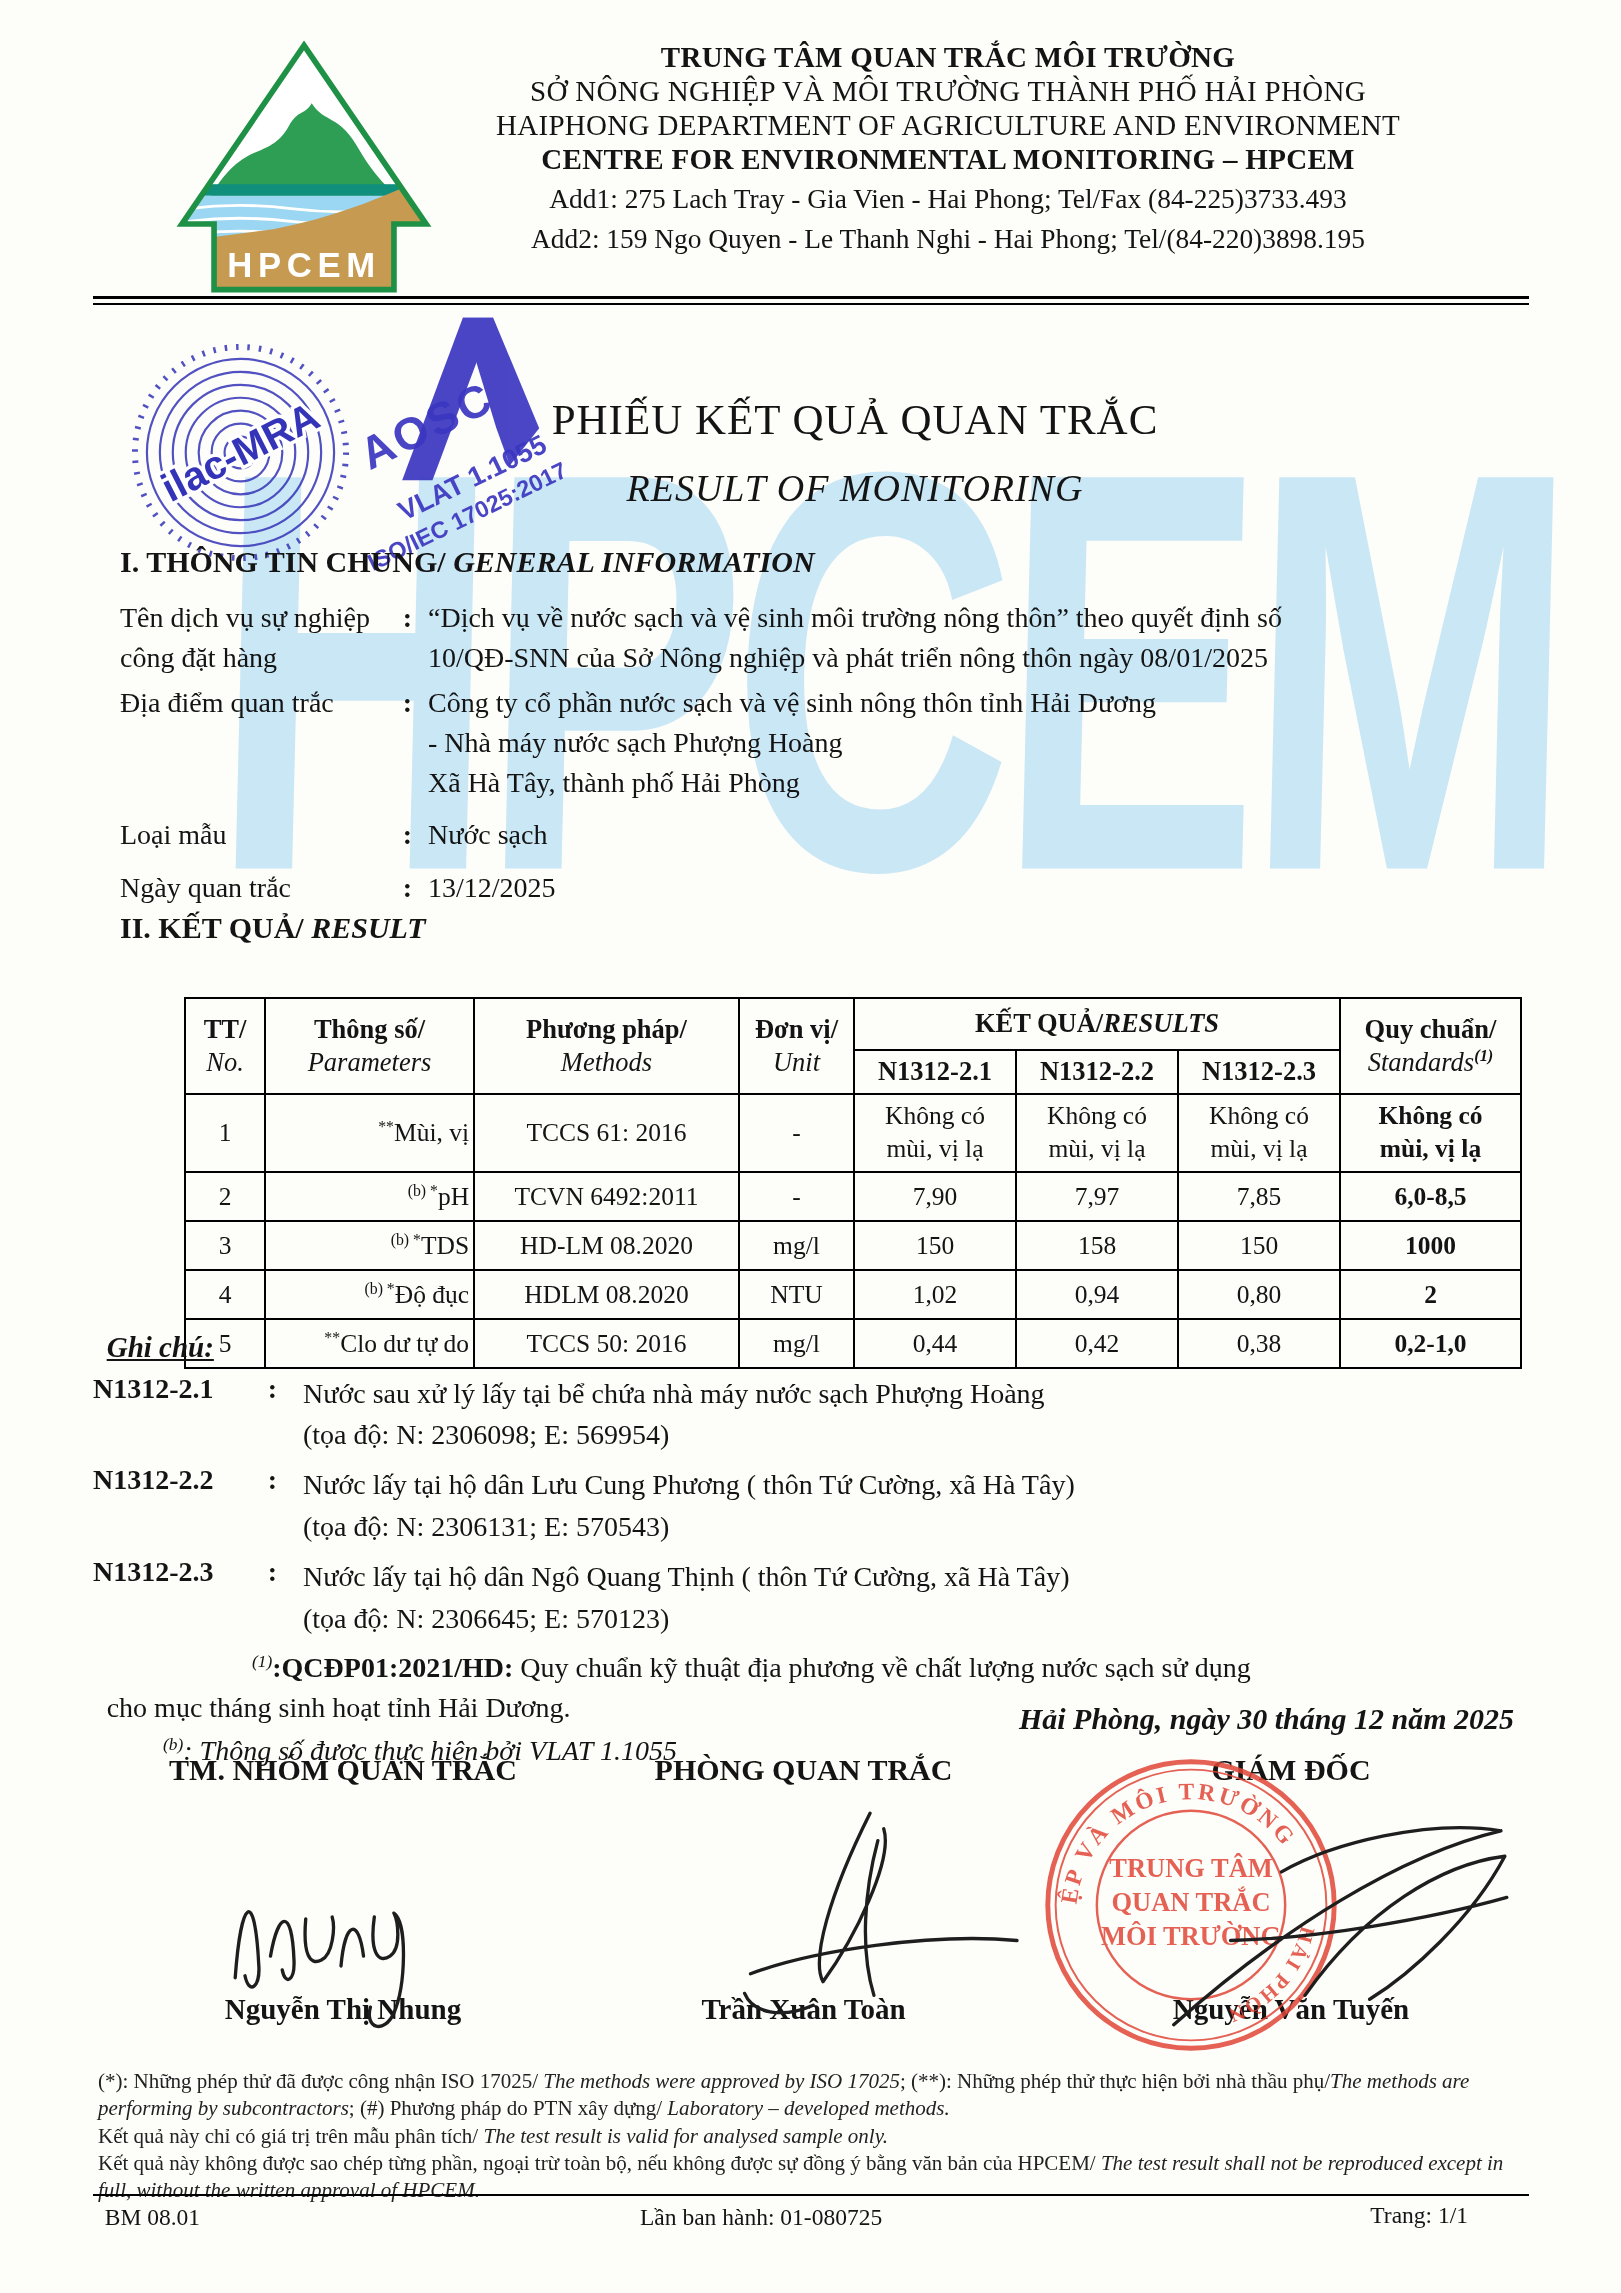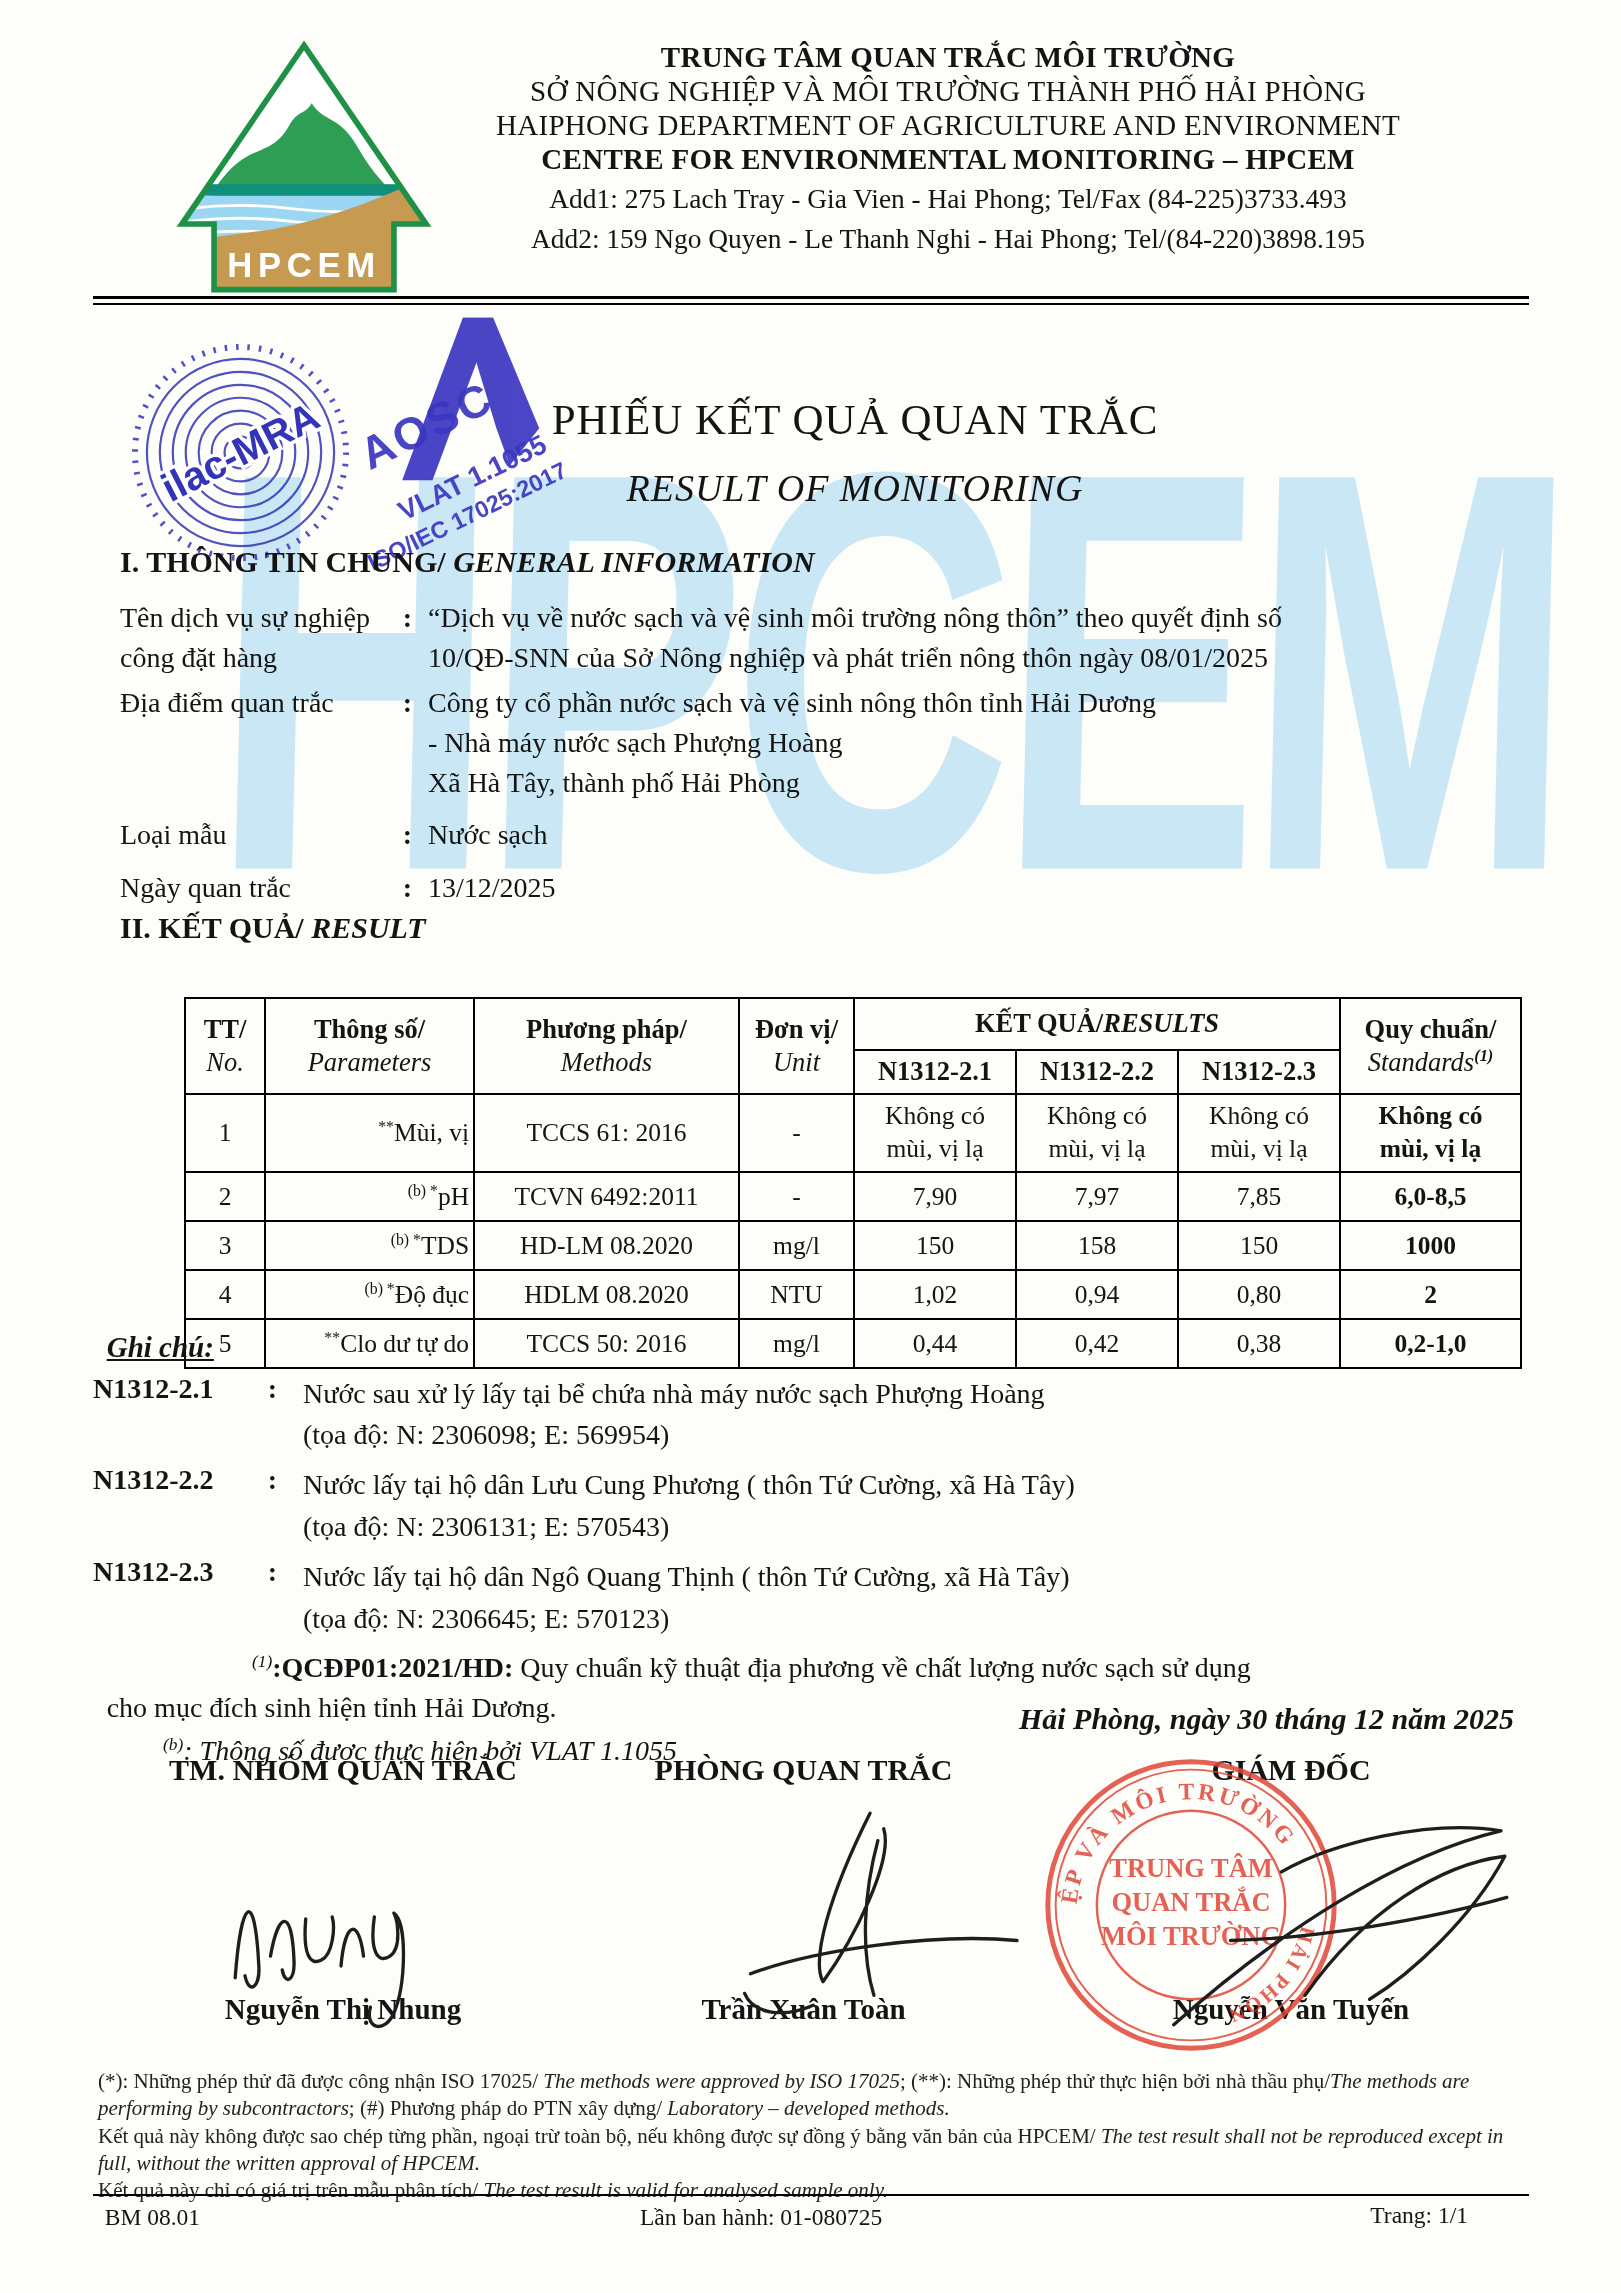--- a/index.html
+++ b/index.html
@@ -295,21 +295,21 @@
     </div>
     <div class="note-item">
       <div class="n-code">N1312-2.3</div>
       <div class="n-colon">:</div>
       <div class="n-text prewrap">Nước lấy tại hộ dân Ngô Quang Thịnh ( thôn Tứ Cường, xã Hà Tây)
 (tọa độ: N: 2306645; E: 570123)</div>
     </div>
     <div class="fn1-l1">
       <sup class="it">(1)</sup><span class="b">:QCĐP01:2021/HD:</span><span> Quy chuẩn kỹ thuật địa phương về chất lượng nước sạch sử dụng</span>
     </div>
-    <div class="fn1-l2">cho mục đích sinh hiện tỉnh Hải Dương.</div>
+    <div class="fn1-l2">cho mục tháng sinh hoạt tỉnh Hải Dương.</div>
     <div class="fnb">
       <sup>(b)</sup><span>: Thông số được thực hiện bởi VLAT 1.1055</span>
     </div>
   </div>
 
   <div class="abs date-line">Hải Phòng, ngày 30 tháng 12 năm 2025</div>
 
   <div class="abs sig-block sig1">
     <div class="sig-title">TM. NHÓM QUAN TRẮC</div>
     <div class="sig-name">Nguyễn Thị Nhung</div>
@@ -349,22 +349,22 @@
   <svg class="abs sig-ink" viewBox="0 0 1420 295" aria-hidden="true">
     <g stroke="#1e1e1e" stroke-width="3.4" fill="none" stroke-linecap="round" stroke-linejoin="round">
       <path d="M110 210 C116 128 130 118 134 196 C136 220 124 228 120 208 M146 188 C154 142 168 138 170 192 C171 214 161 218 158 202 M182 150 C179 186 186 198 198 192 C210 186 212 158 209 148 M218 198 C222 152 236 148 241 188 M252 148 C247 184 256 196 268 188 C280 180 276 152 272 144 C286 154 284 218 272 246 C262 268 242 262 248 240"></path>
       <path d="M758 42 C716 126 698 192 710 214 C742 170 782 90 772 58 M766 70 C752 122 748 182 762 228 M636 206 C700 182 822 164 908 172 M700 238 C668 252 638 246 630 226"></path>
       <path d="M1068 258 C1178 160 1300 84 1402 60 M1402 60 C1330 48 1230 72 1178 102 M1202 228 C1264 140 1342 94 1406 86 C1372 150 1310 206 1268 232 M1126 172 C1214 170 1330 150 1408 128"></path>
     </g>
   </svg>
 
   <div class="abs footer-notes">
     <p><span>(*): Những phép thử đã được công nhận ISO 17025/ </span><span class="it">The methods were approved by ISO 17025</span><span>; (**): Những phép thử thực hiện bởi nhà thầu phụ/</span><span class="it">The methods are performing by subcontractors</span><span>; (#) Phương pháp do PTN xây dựng/ </span><span class="it">Laboratory – developed methods.</span></p>
+    <p><span>Kết quả này chỉ có giá trị trên mẫu phân tích/ </span><span class="it">The test result is valid for analysed sample only.</span></p>
     <p><span>Kết quả này không được sao chép từng phần, ngoại trừ toàn bộ, nếu không được sự đồng ý bằng văn bản của HPCEM/ </span><span class="it">The test result shall not be reproduced except in full, without the written approval of HPCEM.</span></p>
-    <p><span>Kết quả này chỉ có giá trị trên mẫu phân tích/ </span><span class="it">The test result is valid for analysed sample only.</span></p>
   </div>
 
   <div class="abs footer-bar">
     <span class="fb-left">BM 08.01</span>
     <span class="fb-center">Lần ban hành: 01-080725</span>
     <span class="fb-right">Trang: 1/1</span>
   </div>
 
 </div>
 

